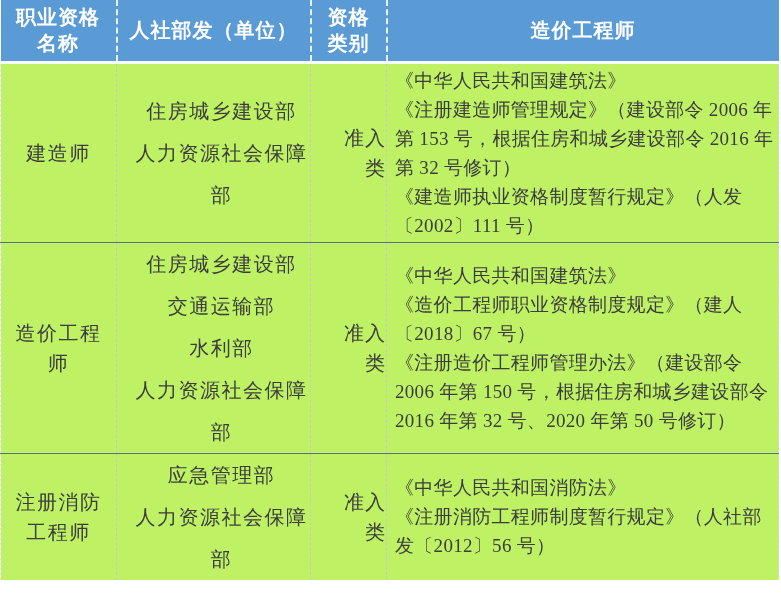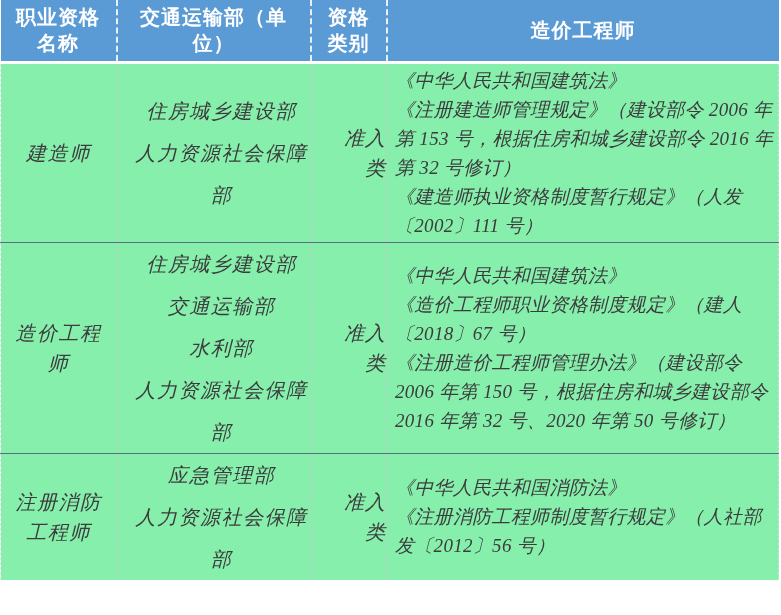--- a/index.html
+++ b/index.html
@@ -36,28 +36,27 @@
     text-align: center;
     vertical-align: middle;
     white-space: pre-line;
     padding: 2px;
     border-left: 2px dashed rgba(255,255,255,0.85);
     border-bottom: 3px solid #ffffff;
   }
   thead th:first-child { border-left: none; }
 
   tbody td {
-    background: #86efac;
+    background: #bef264;
     color: #3c3c3c;
     font-size: 20px;
     vertical-align: middle;
     white-space: pre-line;
     border-left: 1px dashed #c6cacd;
     padding: 0;
-    font-style: italic;
   }
   tbody td:first-child { border-left: 1px dashed #e2e5e7; }
   tbody td:last-child  { border-right: 1px dashed #d6dadc; }
   tbody tr + tr td { border-top: 1px solid #56707e; }
 
   tr.r0 { height: 174px; }
   tr.r1 { height: 204px; }
   tr.r2 { height: 88px;  }
   tr.r3 { height: 87px;  }
 
@@ -94,21 +93,21 @@
     <colgroup>
       <col class="w1">
         <col class="w2">
         <col class="w3">
         <col class="w4">
     </colgroup>
     <thead>
       <tr>
         <th>职业资格
 名称</th>
-        <th>交通运输部（单位）</th>
+        <th>人社部发（单位）</th>
         <th>资格
 类别</th>
         <th>造价工程师</th>
       </tr>
     </thead>
     <tbody>
       <tr class="r0">
         <td class="c-name">建造师</td>
         <td class="c-dept">住房城乡建设部
 人力资源社会保障部</td>

